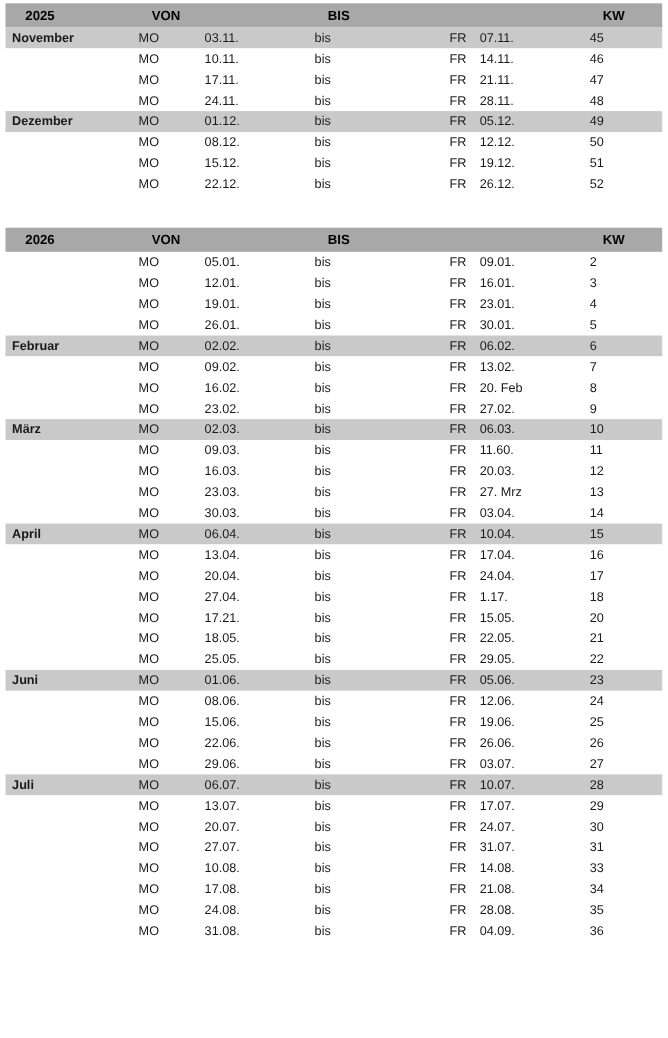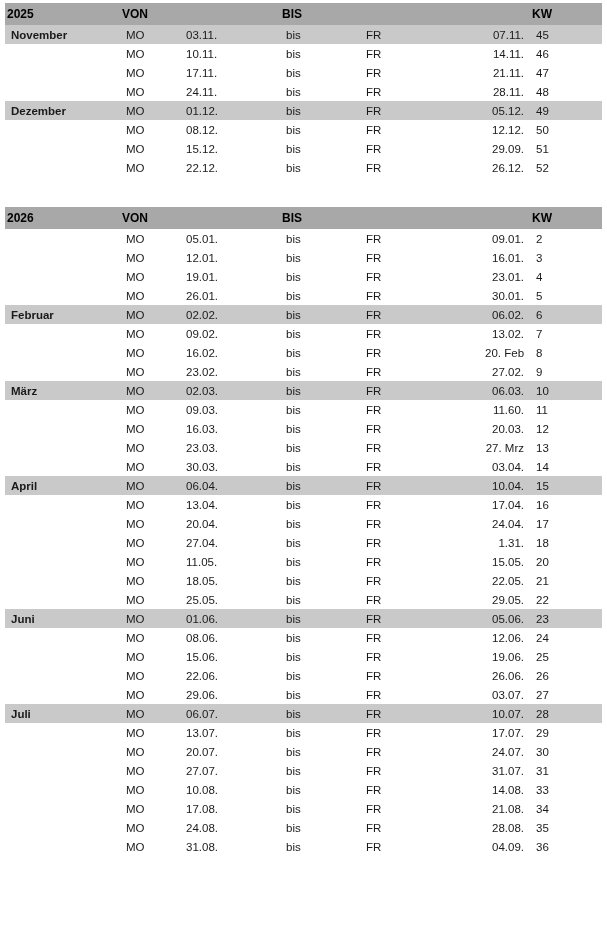--- a/index.html
+++ b/index.html
@@ -32,21 +32,21 @@
   table.cal col.c-fr    { width: 70px; }
   table.cal col.c-bisd  { width: 100px; }
   table.cal col.c-kw    { width: 72px; }
 
   table.cal thead th {
     background: #a8a8a8;
     color: #000000;
     font-weight: bold;
     font-size: 12px;
     height: 22px;
-    padding: 0 2px;
+    padding: 0 18px;
     text-align: left;
     vertical-align: middle;
     border: none;
   }
   th.h-year { text-align: left; padding-left: 18px; }
   th.h-von  { text-align: left; padding-left: 4px; }
   th.h-bis  { text-align: left; padding-left: 4px; }
   th.h-kw   { text-align: right; padding-right: 22px; }
 
   table.cal tbody td {
@@ -61,22 +61,22 @@
   tr.row-plain td { background: #ffffff; }
 
   td.c-month {
     font-weight: bold;
     padding-left: 8px;
     color: #000;
   }
   td.c-mo    { text-align: left; padding-left: 0; }
   td.c-von   { text-align: left; padding-left: 18px; }
   td.c-bis-l { text-align: left; padding-left: 10px; }
-  td.c-fr    { text-align: left; }
-  td.c-bisd  { text-align: right; padding-left: 22px; }
+  td.c-fr    { text-align: right; }
+  td.c-bisd  { text-align: left; padding-left: 22px; }
   td.c-kw    { text-align: left; padding-right: 22px; }
 
   .gap { height: 30px; }
   .top-pad { height: 3px; }
 </style>
 </head>
 <body>
 
 <div class="page">
   <div class="top-pad"></div>
@@ -154,21 +154,21 @@
           <td class="c-fr">FR</td>
           <td class="c-bisd">12.12.</td>
           <td class="c-kw">50</td>
         </tr>
         <tr class="row-plain">
           <td class="c-month"></td>
           <td class="c-mo">MO</td>
           <td class="c-von">15.12.</td>
           <td class="c-bis-l">bis</td>
           <td class="c-fr">FR</td>
-          <td class="c-bisd">29.09.</td>
+          <td class="c-bisd">19.12.</td>
           <td class="c-kw">51</td>
         </tr>
         <tr class="row-plain">
           <td class="c-month"></td>
           <td class="c-mo">MO</td>
           <td class="c-von">22.12.</td>
           <td class="c-bis-l">bis</td>
           <td class="c-fr">FR</td>
           <td class="c-bisd">26.12.</td>
           <td class="c-kw">52</td>
@@ -341,27 +341,27 @@
           <td class="c-fr">FR</td>
           <td class="c-bisd">24.04.</td>
           <td class="c-kw">17</td>
         </tr>
         <tr class="row-plain">
           <td class="c-month"></td>
           <td class="c-mo">MO</td>
           <td class="c-von">27.04.</td>
           <td class="c-bis-l">bis</td>
           <td class="c-fr">FR</td>
-          <td class="c-bisd">1.31.</td>
+          <td class="c-bisd">1.17.</td>
           <td class="c-kw">18</td>
         </tr>
         <tr class="row-plain">
           <td class="c-month"></td>
           <td class="c-mo">MO</td>
-          <td class="c-von">11.05.</td>
+          <td class="c-von">17.21.</td>
           <td class="c-bis-l">bis</td>
           <td class="c-fr">FR</td>
           <td class="c-bisd">15.05.</td>
           <td class="c-kw">20</td>
         </tr>
         <tr class="row-plain">
           <td class="c-month"></td>
           <td class="c-mo">MO</td>
           <td class="c-von">18.05.</td>
           <td class="c-bis-l">bis</td>

